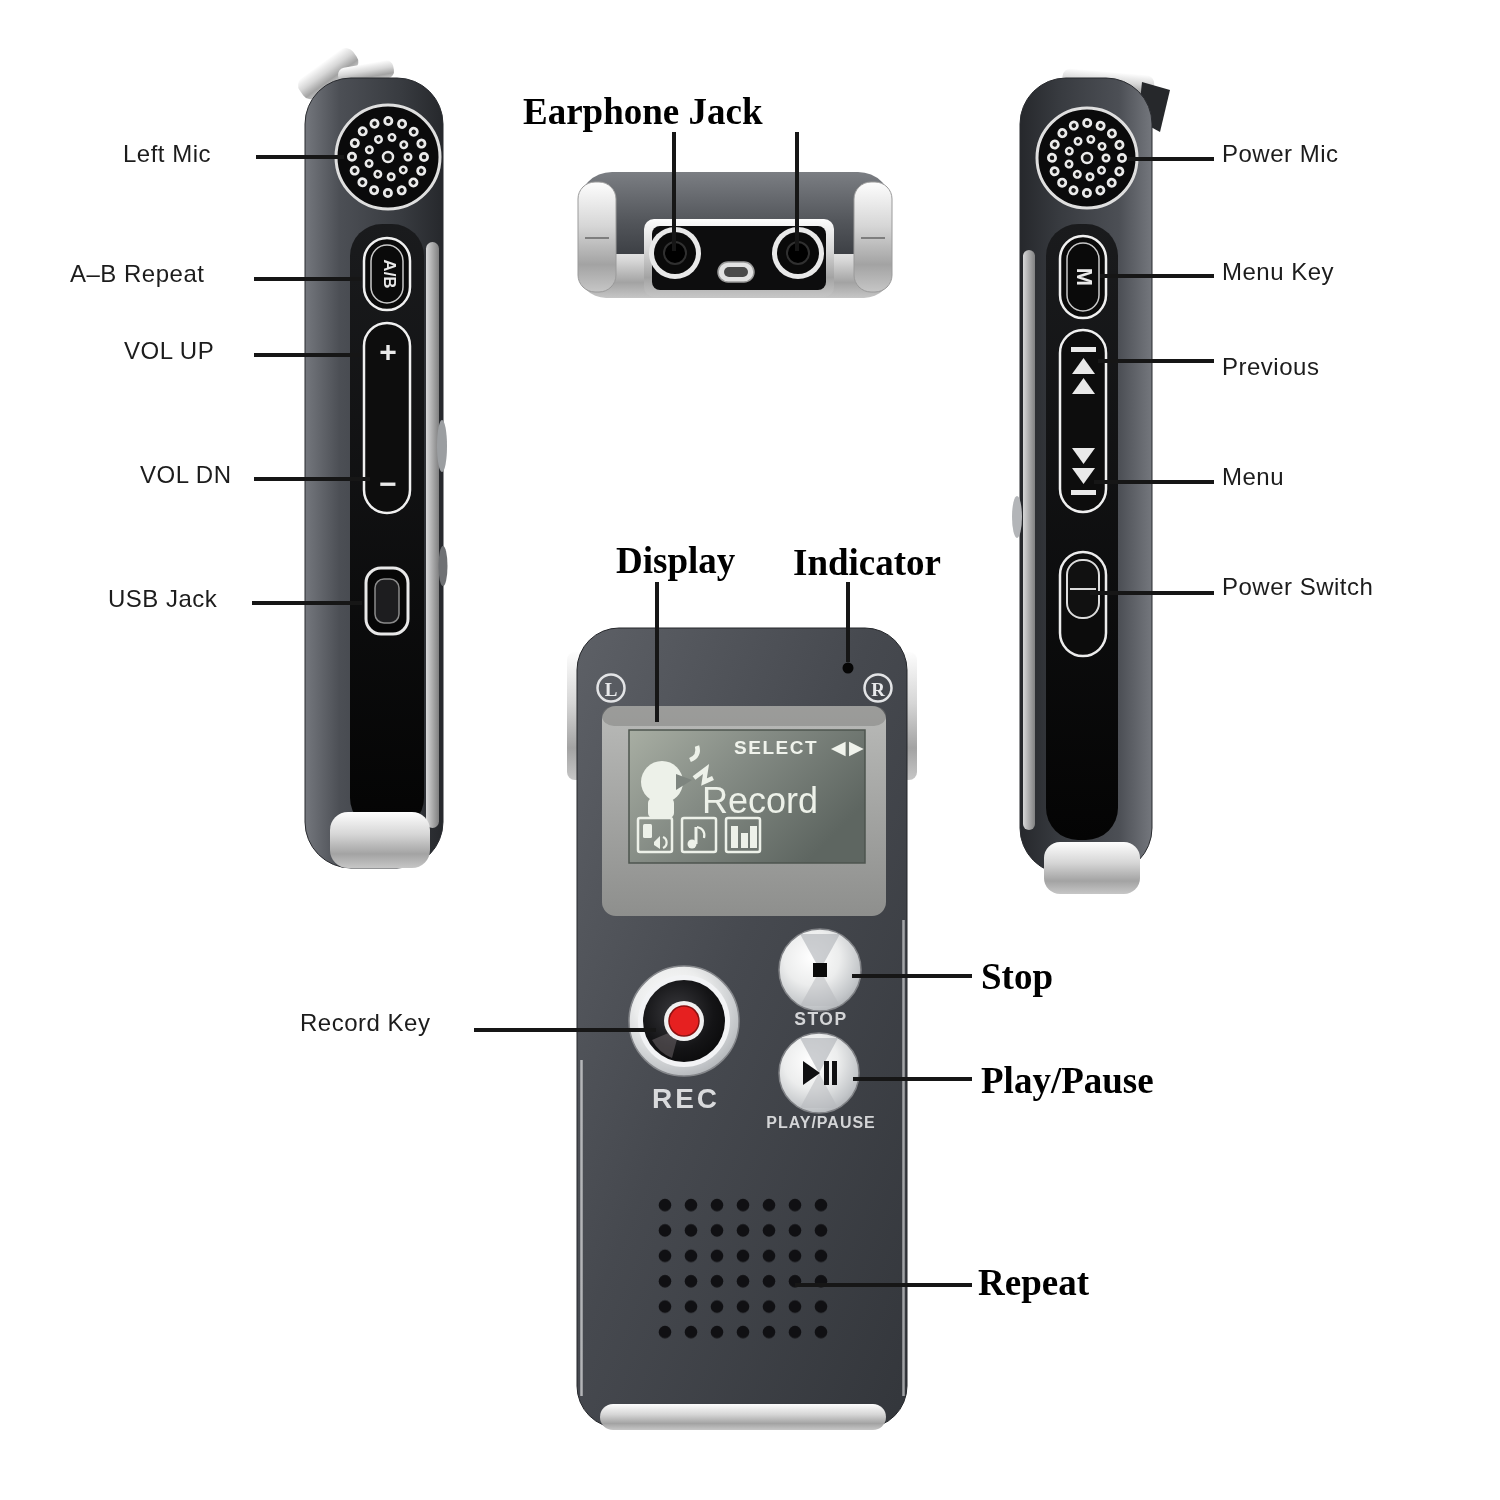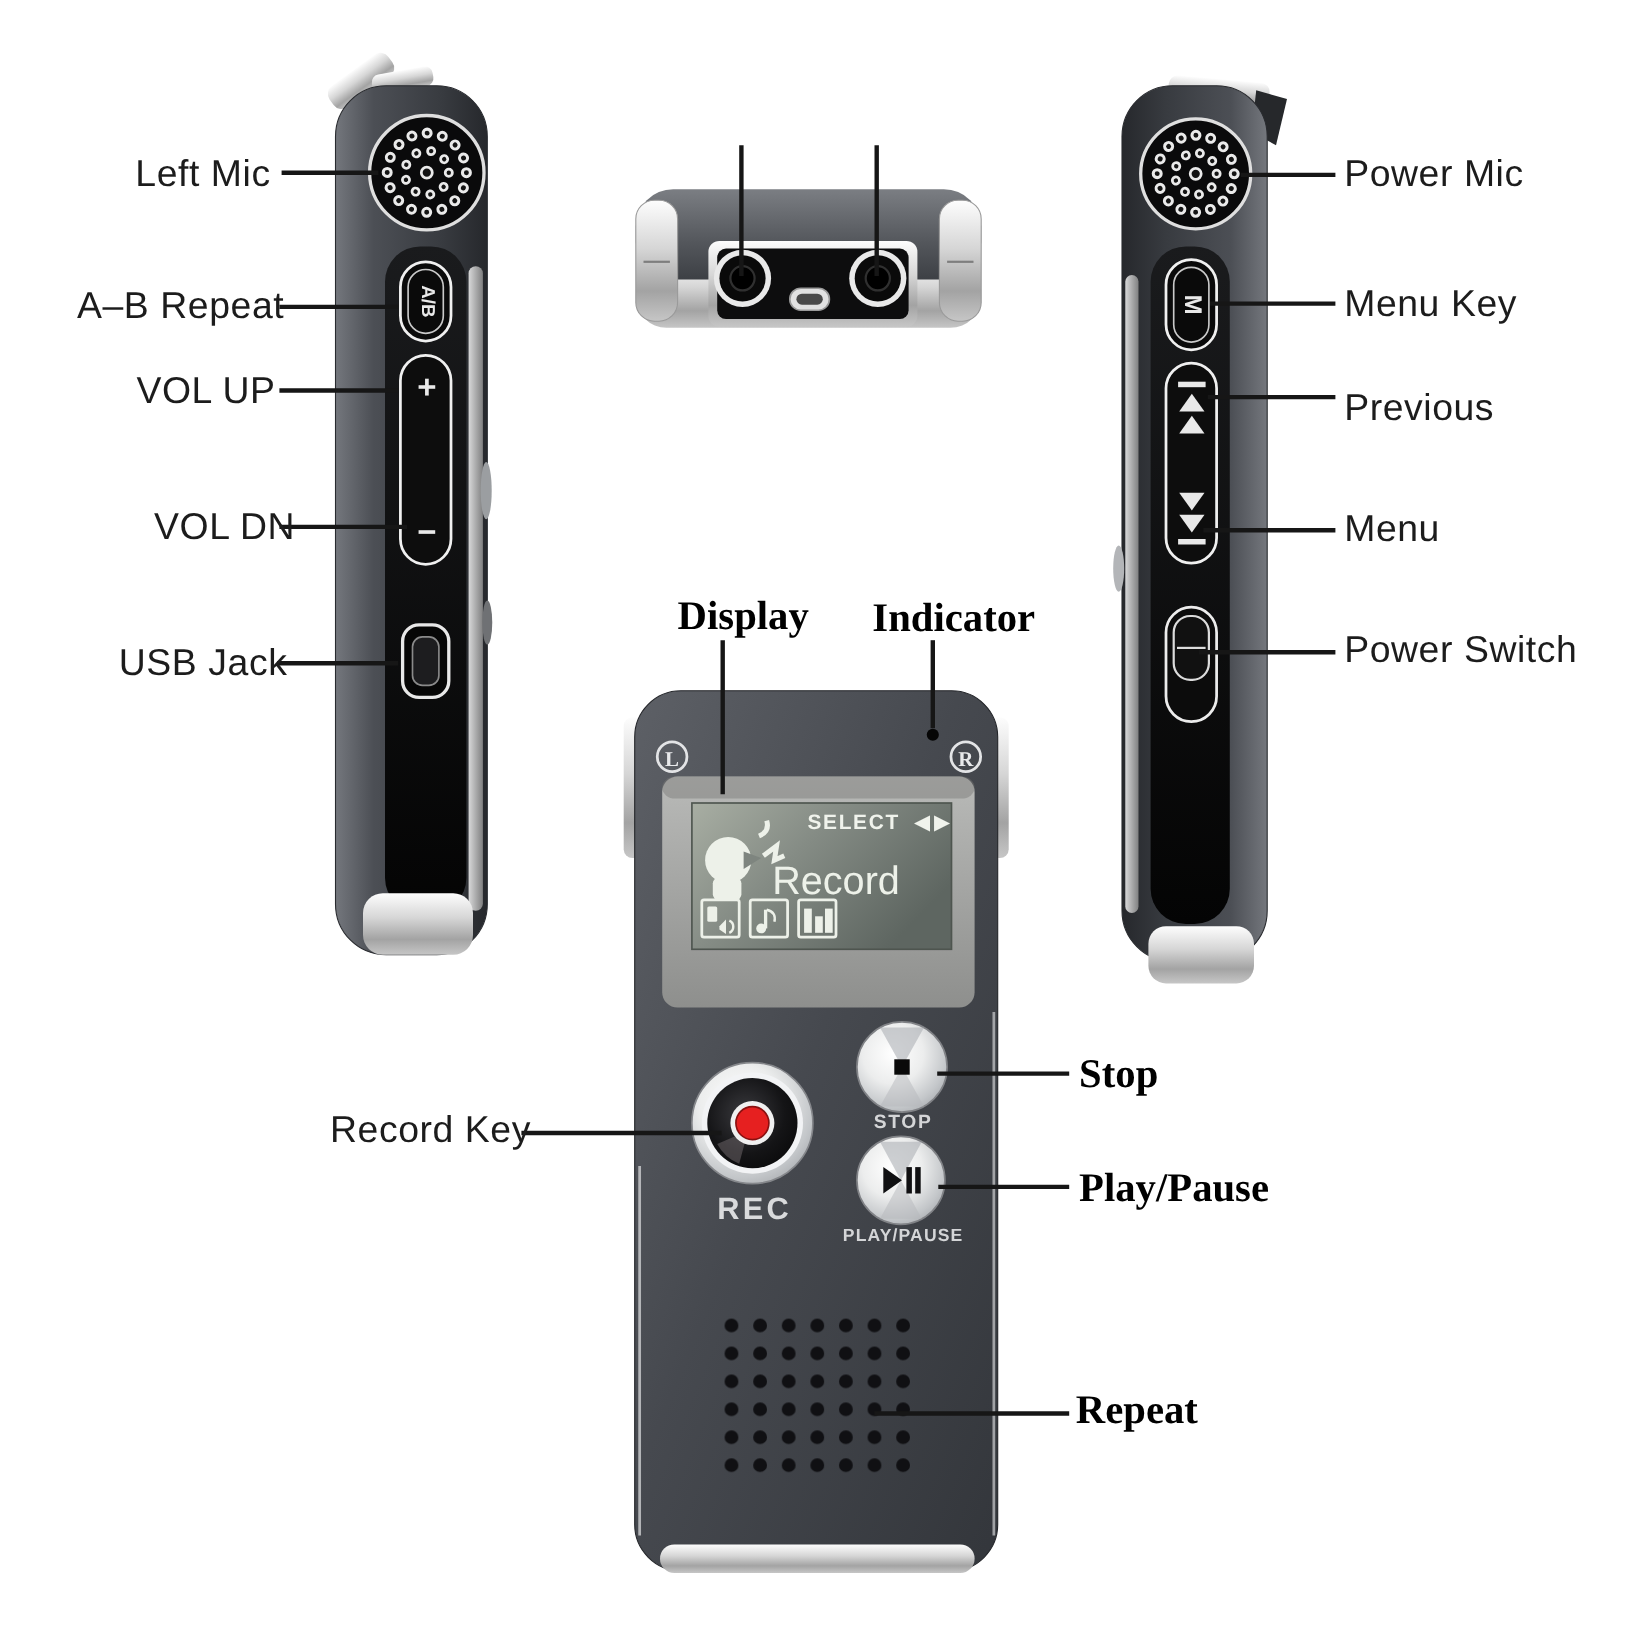--- a/index.html
+++ b/index.html
@@ -1,20 +1,20 @@
 <!DOCTYPE html>
 <html><head>
 <meta charset="utf-8">
 <style>
   html,body{margin:0;padding:0;background:#ffffff;}
   .stage{position:relative;width:1500px;height:1500px;background:#ffffff;overflow:hidden;
          font-family:"Liberation Sans",sans-serif;}
   .stage svg{position:absolute;left:0;top:0;}
   .lbl{position:absolute;white-space:nowrap;line-height:1.05;}
-  .lbl-sans{font-family:"Liberation Sans",sans-serif;font-size:34px;font-weight:400;
+  .lbl-sans{font-family:"Liberation Sans",sans-serif;font-size:24px;font-weight:400;
             letter-spacing:.5px;color:#1c1c1c;}
   .lbl-serif{font-family:"Liberation Serif",serif;font-size:37px;font-weight:700;color:#000;}
   svg text{font-family:"Liberation Sans",sans-serif;}
   svg .serifTxt{font-family:"Liberation Serif",serif;}
 </style>
 </head>
 <body>
 
 <div class="stage">
 
@@ -297,20 +297,21 @@
   </g>
 </svg>
 
 <div class="lbl lbl-sans" style="left:123px;top:141px">Left Mic</div>
 <div class="lbl lbl-sans" style="left:70px;top:261px">A–B Repeat</div>
 <div class="lbl lbl-sans" style="left:124px;top:338px">VOL UP</div>
 <div class="lbl lbl-sans" style="left:140px;top:462px">VOL DN</div>
 <div class="lbl lbl-sans" style="left:108px;top:586px">USB Jack</div>
 <div class="lbl lbl-sans" style="left:300px;top:1010px">Record Key</div>
 
+<div class="lbl lbl-serif" style="left:523px;top:93px">Earphone Jack</div>
 <div class="lbl lbl-serif" style="left:616px;top:542px">Display</div>
 <div class="lbl lbl-serif" style="left:793px;top:544px">Indicator</div>
 <div class="lbl lbl-serif" style="left:981px;top:958px">Stop</div>
 <div class="lbl lbl-serif" style="left:981px;top:1062px">Play/Pause</div>
 <div class="lbl lbl-serif" style="left:978px;top:1264px">Repeat</div>
 
 <div class="lbl lbl-sans" style="left:1222px;top:141px">Power Mic</div>
 <div class="lbl lbl-sans" style="left:1222px;top:259px">Menu Key</div>
 <div class="lbl lbl-sans" style="left:1222px;top:354px">Previous</div>
 <div class="lbl lbl-sans" style="left:1222px;top:464px">Menu</div>

